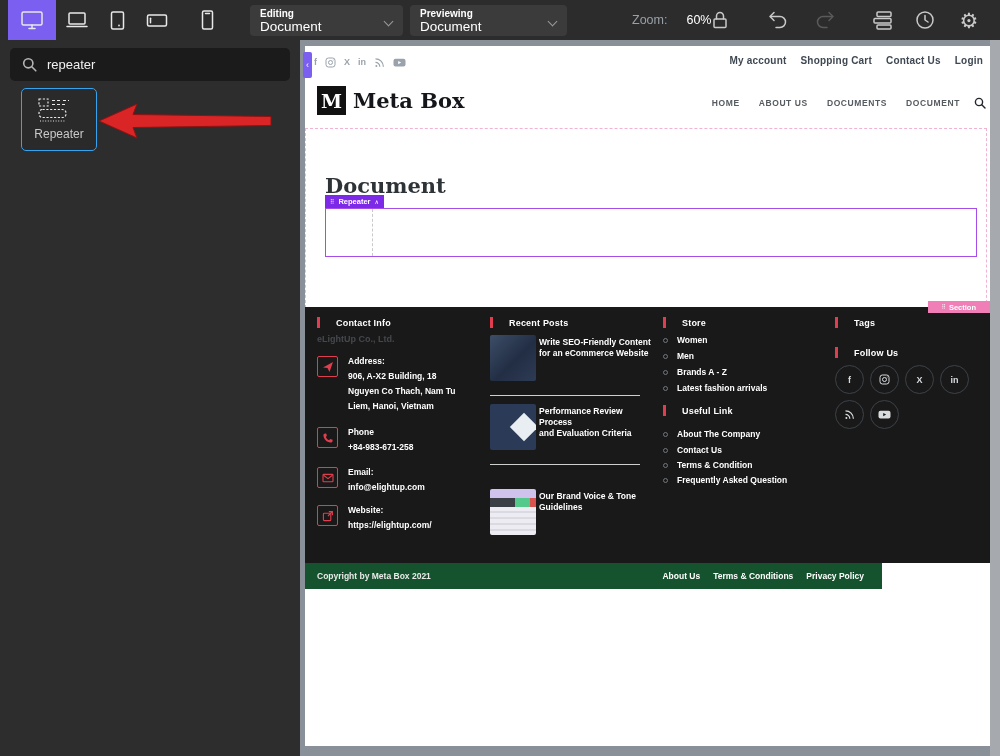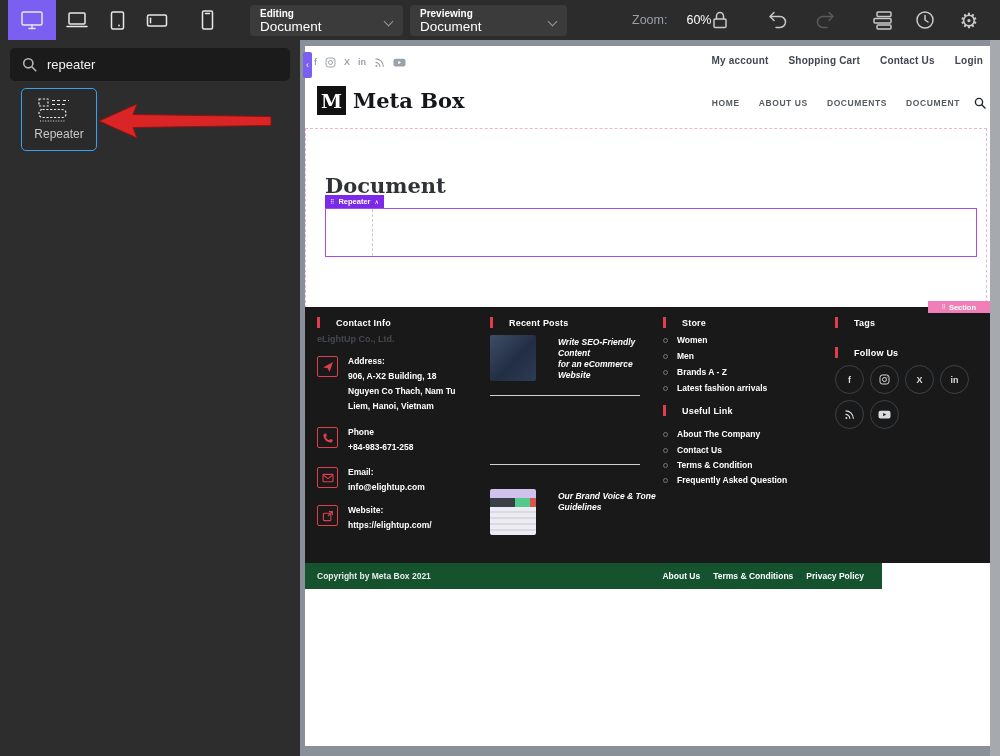--- a/index.html
+++ b/index.html
@@ -43,21 +43,21 @@
   
   .workspace{position:absolute;left:300px;top:40px;width:700px;height:716px;background:#8a9097;}
   .scrollbar{position:absolute;left:690px;top:0;width:10px;height:716px;background:#a6aaaf;}
   .collapse-tab{position:absolute;left:3px;top:12px;width:9px;height:26px;background:var(--purple);border-radius:2px;color:#fff;font-size:9px;display:flex;align-items:center;justify-content:center;z-index:4;cursor:pointer;}
   .canvas{position:absolute;left:5px;top:6px;width:685px;height:700px;background:#fff;overflow:hidden;}
 
   
   .socials{position:absolute;left:9px;top:10px;display:flex;gap:8px;align-items:center;color:#9aa2ab;height:12px;}
   .soc{font-size:9px;font-weight:bold;line-height:12px;}
   .socials svg{display:block;}
-  .account-links{position:absolute;right:7px;top:9px;display:flex;gap:20px;font-size:10px;font-weight:bold;color:#3f4852;letter-spacing:.2px;}
+  .account-links{position:absolute;right:7px;top:9px;display:flex;gap:14px;font-size:10px;font-weight:bold;color:#3f4852;letter-spacing:.2px;}
   .account-links span{cursor:pointer;}
 
   
   .logo-box{position:absolute;left:12px;top:40px;width:29px;height:29px;background:#111;color:#fff;font-family:"DejaVu Serif",serif;font-weight:bold;font-size:19px;display:flex;align-items:center;justify-content:center;}
   .logo-text{position:absolute;left:48px;top:42px;font-family:"DejaVu Serif",serif;font-weight:bold;font-size:21px;color:#14161a;}
   .site-nav{position:absolute;right:30px;top:52px;display:flex;gap:19px;font-size:8.5px;font-weight:bold;letter-spacing:.6px;color:#565b61;}
   .site-nav span{cursor:pointer;}
   .nav-search{position:absolute;right:4px;top:49px;cursor:pointer;}
   .nav-search svg{fill:none;stroke:#23262a;stroke-width:1.4;stroke-linecap:round;}
 
@@ -77,21 +77,21 @@
   .fcol{position:absolute;top:0;bottom:0;}
   .fc1{left:12px;width:170px;} .fc2{left:185px;width:168px;} .fc3{left:358px;width:168px;} .fc4{left:530px;width:150px;}
   .fhead{position:absolute;display:flex;align-items:center;gap:16px;}
   .fhead .bar{width:3px;height:11px;background:var(--red);}
   .fhead .txt{font-size:9px;font-weight:bold;color:#fff;letter-spacing:.2px;}
   .company{position:absolute;top:27px;font-size:9px;font-weight:bold;color:#44484d;}
   .citem{position:absolute;display:flex;gap:10px;}
   .cicon{width:21px;height:21px;border:1.5px solid var(--red);border-radius:2px;display:flex;align-items:center;justify-content:center;flex:none;margin-top:2px;}
   .cicon svg{display:block;}
   .ctext{font-size:8.5px;font-weight:bold;color:#fff;line-height:15px;}
-  .post{position:absolute;display:flex;gap:22px;cursor:pointer;font-style:italic;}
+  .post{position:absolute;display:flex;gap:3px;cursor:pointer;}
   .pthumb{width:46px;height:46px;border-radius:2px;flex:none;}
   .th1{background:linear-gradient(135deg,#3d4e68 0%,#222e44 55%,#2d3b54 100%);}
   .th2{background:#2b3b57;position:relative;overflow:hidden;}
   .th2::after{content:"";position:absolute;right:2px;top:13px;width:20px;height:20px;background:#e9eef3;transform:rotate(45deg);}
   .th3{background:
       linear-gradient(#cfc2ec,#cfc2ec) 0 0/100% 9px no-repeat,
       linear-gradient(90deg,#3b3f46 0 55%,#53c98b 55% 88%,#d9534f 88% 100%) 0 9px/100% 9px no-repeat,
       repeating-linear-gradient(#ececf2 0 4px,#dadae3 4px 6px);}
   .ptitle{font-size:8.5px;font-weight:bold;color:#fff;line-height:11px;padding-top:2px;}
   .fsep{position:absolute;left:0;width:150px;height:1px;background:#cfcfcf;}
@@ -358,20 +358,27 @@
 
           <div class="post" style="top:28px">
             <div class="pthumb th1"></div>
             <div class="ptitle">
               <div>Write SEO-Friendly Content</div>
               <div>for an eCommerce Website</div>
             </div>
           </div>
           <div class="fsep" style="top:88px"></div>
 
+          <div class="post" style="top:97px">
+            <div class="pthumb th2"></div>
+            <div class="ptitle">
+              <div>Performance Review Process</div>
+              <div>and Evaluation Criteria</div>
+            </div>
+          </div>
           <div class="fsep" style="top:157px"></div>
 
           <div class="post" style="top:182px">
             <div class="pthumb th3"></div>
             <div class="ptitle">
               <div>Our Brand Voice &amp; Tone</div>
               <div>Guidelines</div>
             </div>
           </div>
         </div>

